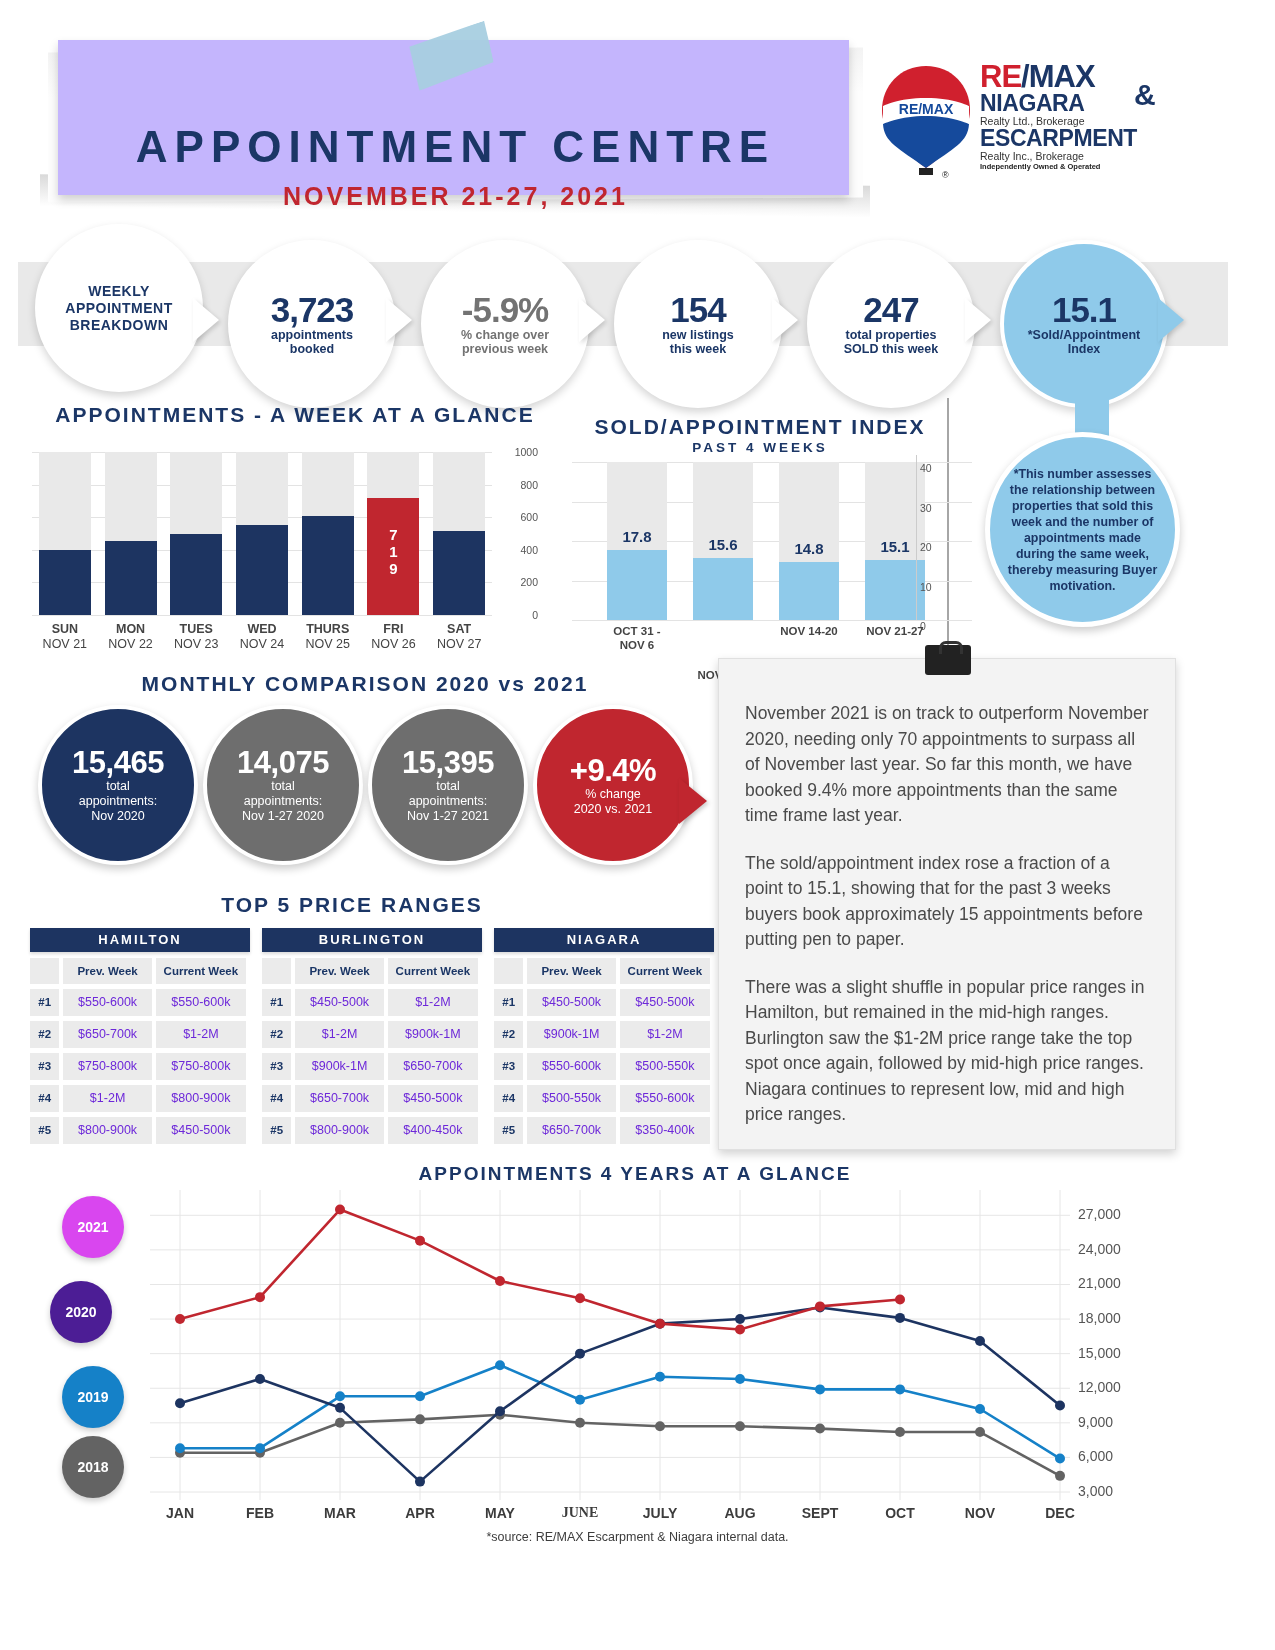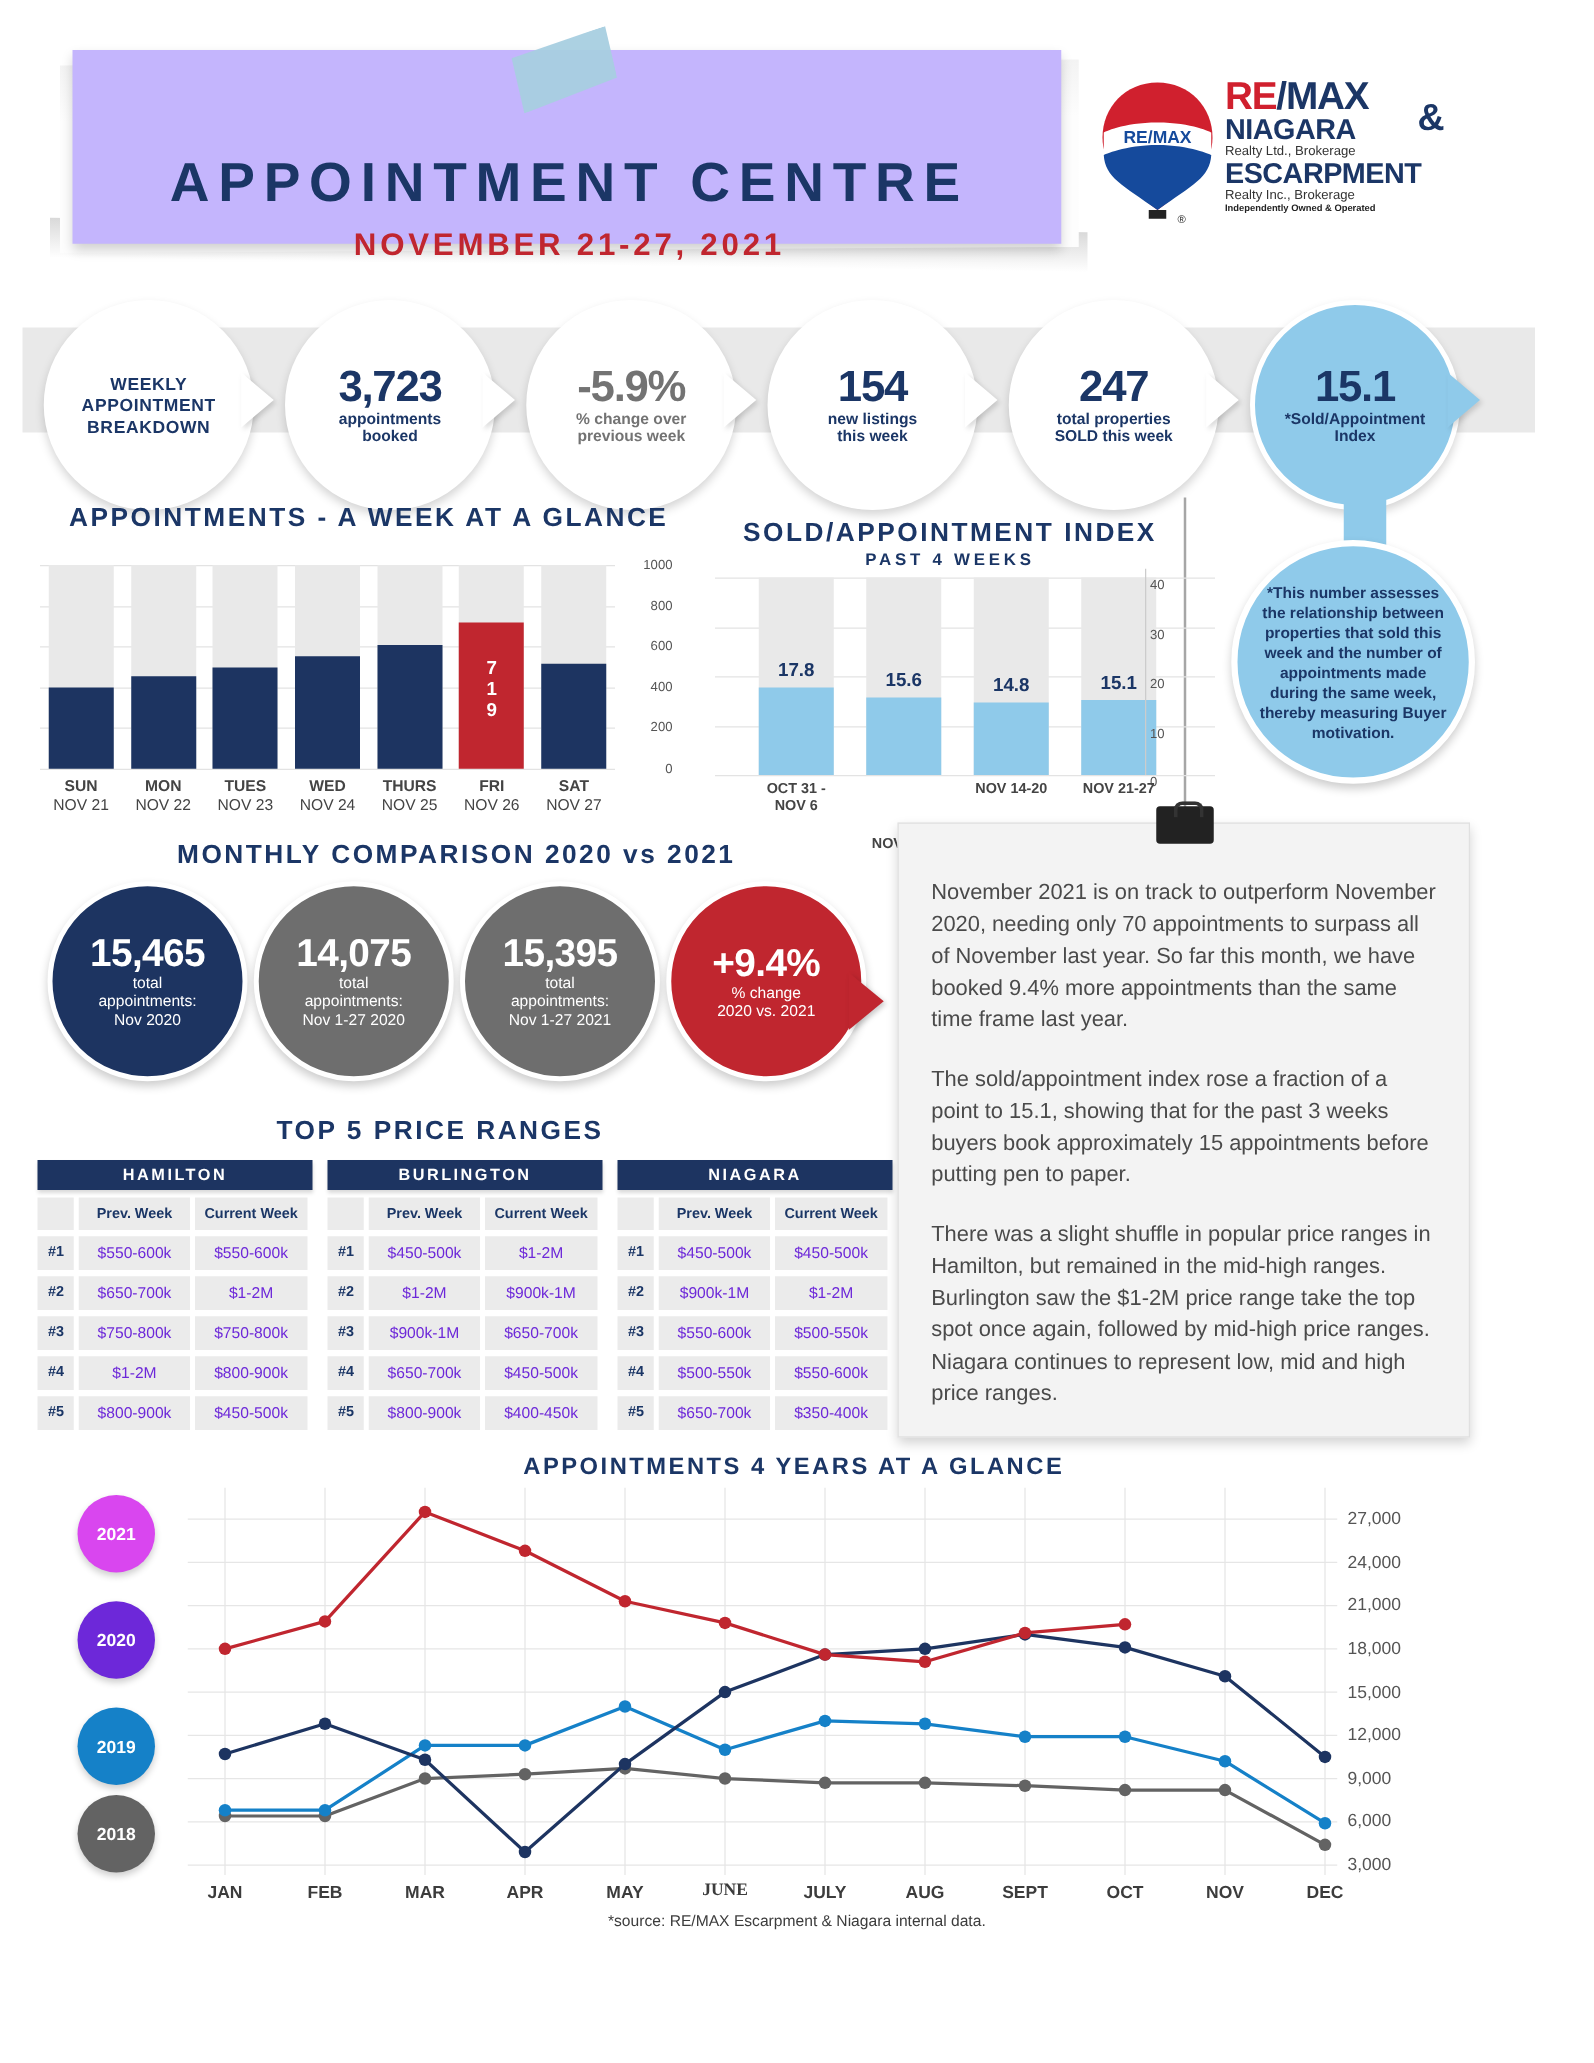--- a/index.html
+++ b/index.html
@@ -71,21 +71,21 @@
   }
   .bubble .big{font-size:35px;font-weight:bold;line-height:36px;letter-spacing:-1px;}
   .bubble .small{font-size:12.5px;font-weight:bold;line-height:14.5px;}
   .bubble .lbl{font-size:14px;font-weight:bold;line-height:17px;letter-spacing:.5px;}
   .arrow{
     position:absolute;width:0;height:0;
     border-top:22px solid transparent;border-bottom:22px solid transparent;
     border-left:26px solid #ffffff;
     filter:drop-shadow(2px 2px 2px rgba(0,0,0,.15));
   }
-  #b1{left:35px;top:240px;width:160px;height:160px;}
+  #b1{left:35px;top:224px;width:160px;height:160px;}
   #b2{left:228px;top:240px;width:160px;height:160px;}
   #b3{left:421px;top:240px;width:160px;height:160px;}
   #b4{left:614px;top:240px;width:160px;height:160px;}
   #b5{left:807px;top:240px;width:160px;height:160px;}
   #b6{left:1000px;top:240px;width:160px;height:160px;background:#8fcaea;border-color:#ffffff;}
   #a1{left:193px;top:298px;}
   #a2{left:386px;top:298px;}
   #a3{left:579px;top:298px;}
   #a4{left:772px;top:298px;}
   #a5{left:965px;top:298px;}
@@ -198,21 +198,21 @@
 
   
   #yr-chart{position:absolute;left:150px;top:1190px;width:920px;height:310px;}
   .legend-circ{
     position:absolute;width:62px;height:62px;border-radius:50%;
     display:flex;align-items:center;justify-content:center;
     color:#fff;font-size:14px;font-weight:bold;
     box-shadow:0 3px 6px rgba(0,0,0,.2);
   }
   #lg0{left:62px;top:1196px;background:#d946ef;}
-  #lg1{left:62px;top:1281px;background:#6d28d9;}
+  #lg1{left:50px;top:1281px;background:#4c1d95;}
   #lg2{left:62px;top:1366px;background:#1581c8;}
   #lg3{left:62px;top:1436px;background:#636363;}
   #yr-ylabels{position:absolute;left:1078px;top:1190px;width:90px;height:320px;}
   #yr-ylabels span{position:absolute;left:0;font-size:14px;color:#555;}
   #yr-xlabels{position:absolute;left:150px;top:1505px;width:920px;height:24px;}
   #yr-xlabels span{position:absolute;text-align:center;font-size:14px;font-weight:bold;color:#3c3c3c;width:80px;}
   #source{position:absolute;left:0;top:1530px;width:1275px;text-align:center;font-size:12.5px;color:#3c3c3c;}
 </style>
 </head>
 <body>

